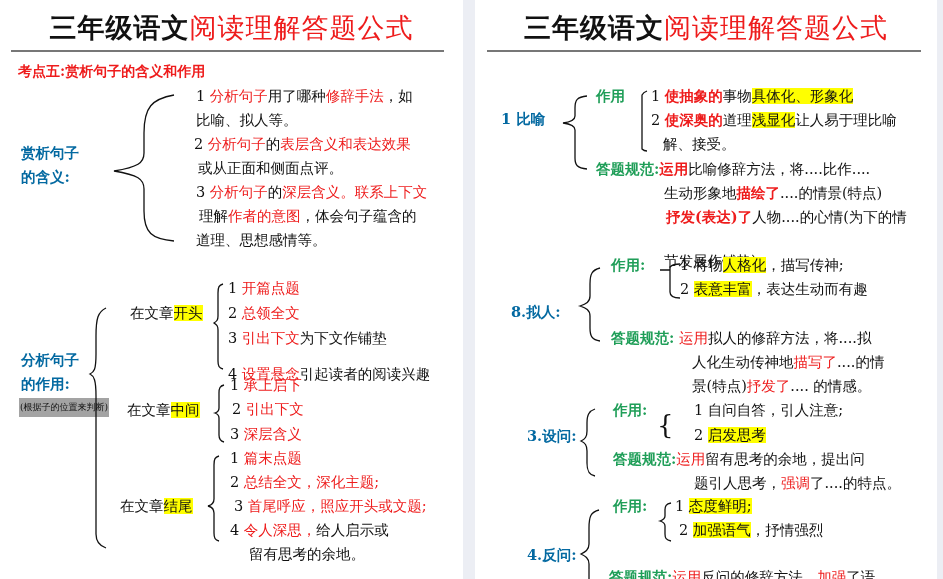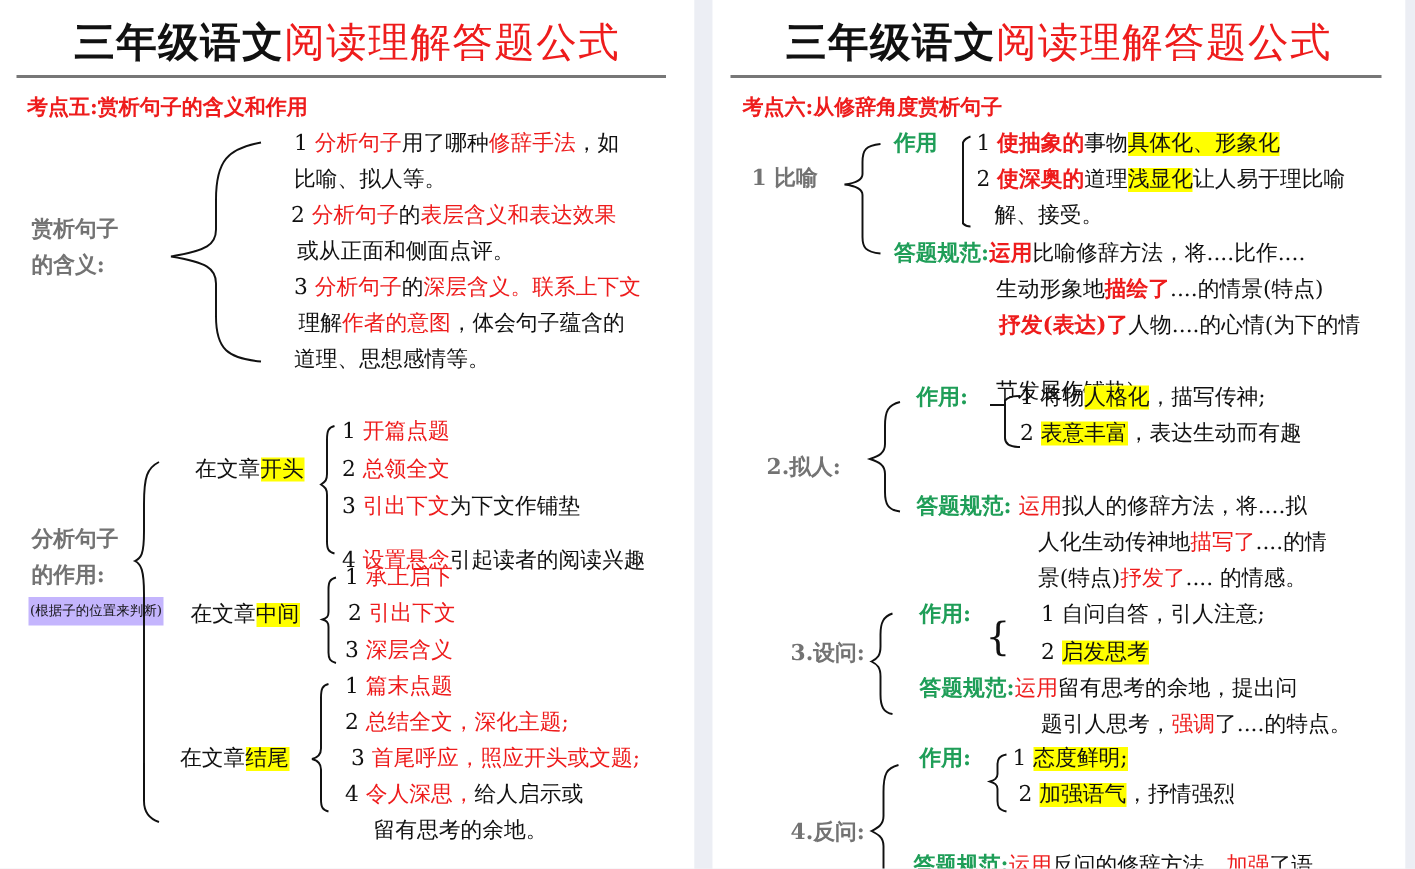--- a/index.html
+++ b/index.html
@@ -11,22 +11,22 @@
   .rightedge{position:absolute;top:0;left:937px;width:6px;height:579px;background:#eceef4;}
   .title{position:absolute;top:10px;left:0;width:100%;text-align:center;font-size:27px;font-weight:bold;letter-spacing:1px;white-space:nowrap;}
   .title .t-red{color:#ee1c1c;font-weight:normal;font-family:"DejaVu Sans","Liberation Sans",sans-serif;}
   .rule{position:absolute;top:50px;height:2px;background:#777;}
   .t{position:absolute;font-size:14.5px;line-height:18px;white-space:nowrap;}
   .red{color:#ee1c1c;}
   .green{color:#1f9e58;font-weight:bold;}
   .bold{font-weight:bold;}
   .hl{background:#ffff00;}
   .sec{position:absolute;font-size:14px;font-weight:bold;color:#ee1c1c;white-space:nowrap;}
-  .lbl{position:absolute;font-size:14.5px;font-weight:bold;color:#737373;line-height:24px;white-space:nowrap;}
-  .small{position:absolute;font-size:9px;background:#c4b5fd;padding:3px 1px;white-space:nowrap;}
+  .lbl{position:absolute;font-size:14.5px;font-weight:bold;color:#0369a1;line-height:24px;white-space:nowrap;}
+  .small{position:absolute;font-size:9px;background:#a3a3a3;padding:3px 1px;white-space:nowrap;}
   svg.br{position:absolute;overflow:visible;}
   svg.br path{fill:none;stroke:#111;stroke-width:1.3;}
 </style>
 </head>
 <body>
 
 <div class="page page-left">
   <div class="title">
     <span>三年级语文</span><span class="t-red">阅读理解答题公式</span>
   </div>
@@ -101,39 +101,38 @@
 </div>
 
 <div class="gutter"></div>
 
 <div class="page page-right">
   <div class="title">
     <span>三年级语文</span><span class="t-red">阅读理解答题公式</span>
   </div>
   <div class="rule" style="left:12px;width:434px;"></div>
 
-  <div class="sec" style="left:20px;top:63px;">考点六:从修辞角度赏析句子</div>
 
   <div class="lbl" style="left:26px;top:107px;">1 比喻</div>
   <svg class="br" style="left:86px;top:94px;" width="28" height="76">
     <path d="M26,2 C16,3 14,6 14,14 L14,22 C14,26 10,28 2,29 C10,30 14,32 14,36 L14,64 C14,71 16,74 26,75"></path>
   </svg>
   <div class="t green" style="left:121px;top:87px;">作用</div>
   <svg class="br" style="left:163px;top:89px;" width="10" height="62">
     <path d="M9,2 C6,3 5,4 4,6 L4,60 C5,61 6,62 9,62"></path>
   </svg>
   <div class="t" style="left:176px;top:87px;"><span>1 </span><span class="red bold">使抽象的</span><span>事物</span><span class="hl">具体化、形象化</span></div>
   <div class="t" style="left:176px;top:111px;"><span>2 </span><span class="red bold">使深奥的</span><span>道理</span><span class="hl">浅显化</span><span>让人易于理比喻</span></div>
   <div class="t" style="left:188px;top:135px;">解、接受。</div>
   <div class="t" style="left:121px;top:160px;"><span class="green">答题规范:</span><span class="red bold">运用</span><span>比喻修辞方法，将....比作....</span></div>
   <div class="t" style="left:189px;top:184px;"><span>生动形象地</span><span class="red bold">描绘了</span><span>....的情景(特点)</span></div>
   <div class="t" style="left:191px;top:208px;"><span class="red bold">抒发(表达)了</span><span>人物....的心情(为下的情</span></div>
   <div class="t" style="left:189px;top:232px;margin-top:20px;">节发展作铺垫)。</div>
 
-  <div class="lbl" style="left:36px;top:300px;">2.拟人:</div>
+  <div class="lbl" style="left:36px;top:300px;">8.拟人:</div>
   <svg class="br" style="left:103px;top:266px;" width="24" height="76">
     <path d="M22,2 C14,4 12,8 12,18 L12,30 C12,36 8,38 2,40 C8,42 12,44 12,50 L12,62 C12,70 14,74 22,75"></path>
   </svg>
   <div class="t green" style="left:136px;top:256px;">作用:</div>
   <svg class="br" style="left:183px;top:262px;" width="24" height="38">
     <path d="M22,2 C16,2 14,3 12,5 L12,30 C12,33 14,36 22,36 M2,8 L12,8"></path>
   </svg>
   <div class="t" style="left:205px;top:256px;"><span>1 </span><span>将物</span><span class="hl">人格化</span><span>，描写传神;</span></div>
   <div class="t" style="left:205px;top:280px;"><span>2 </span><span class="hl">表意丰富</span><span>，表达生动而有趣</span></div>
   <div class="t" style="left:136px;top:329px;"><span class="green">答题规范:</span> <span class="red">运用</span><span>拟人的修辞方法，将....拟</span></div>

